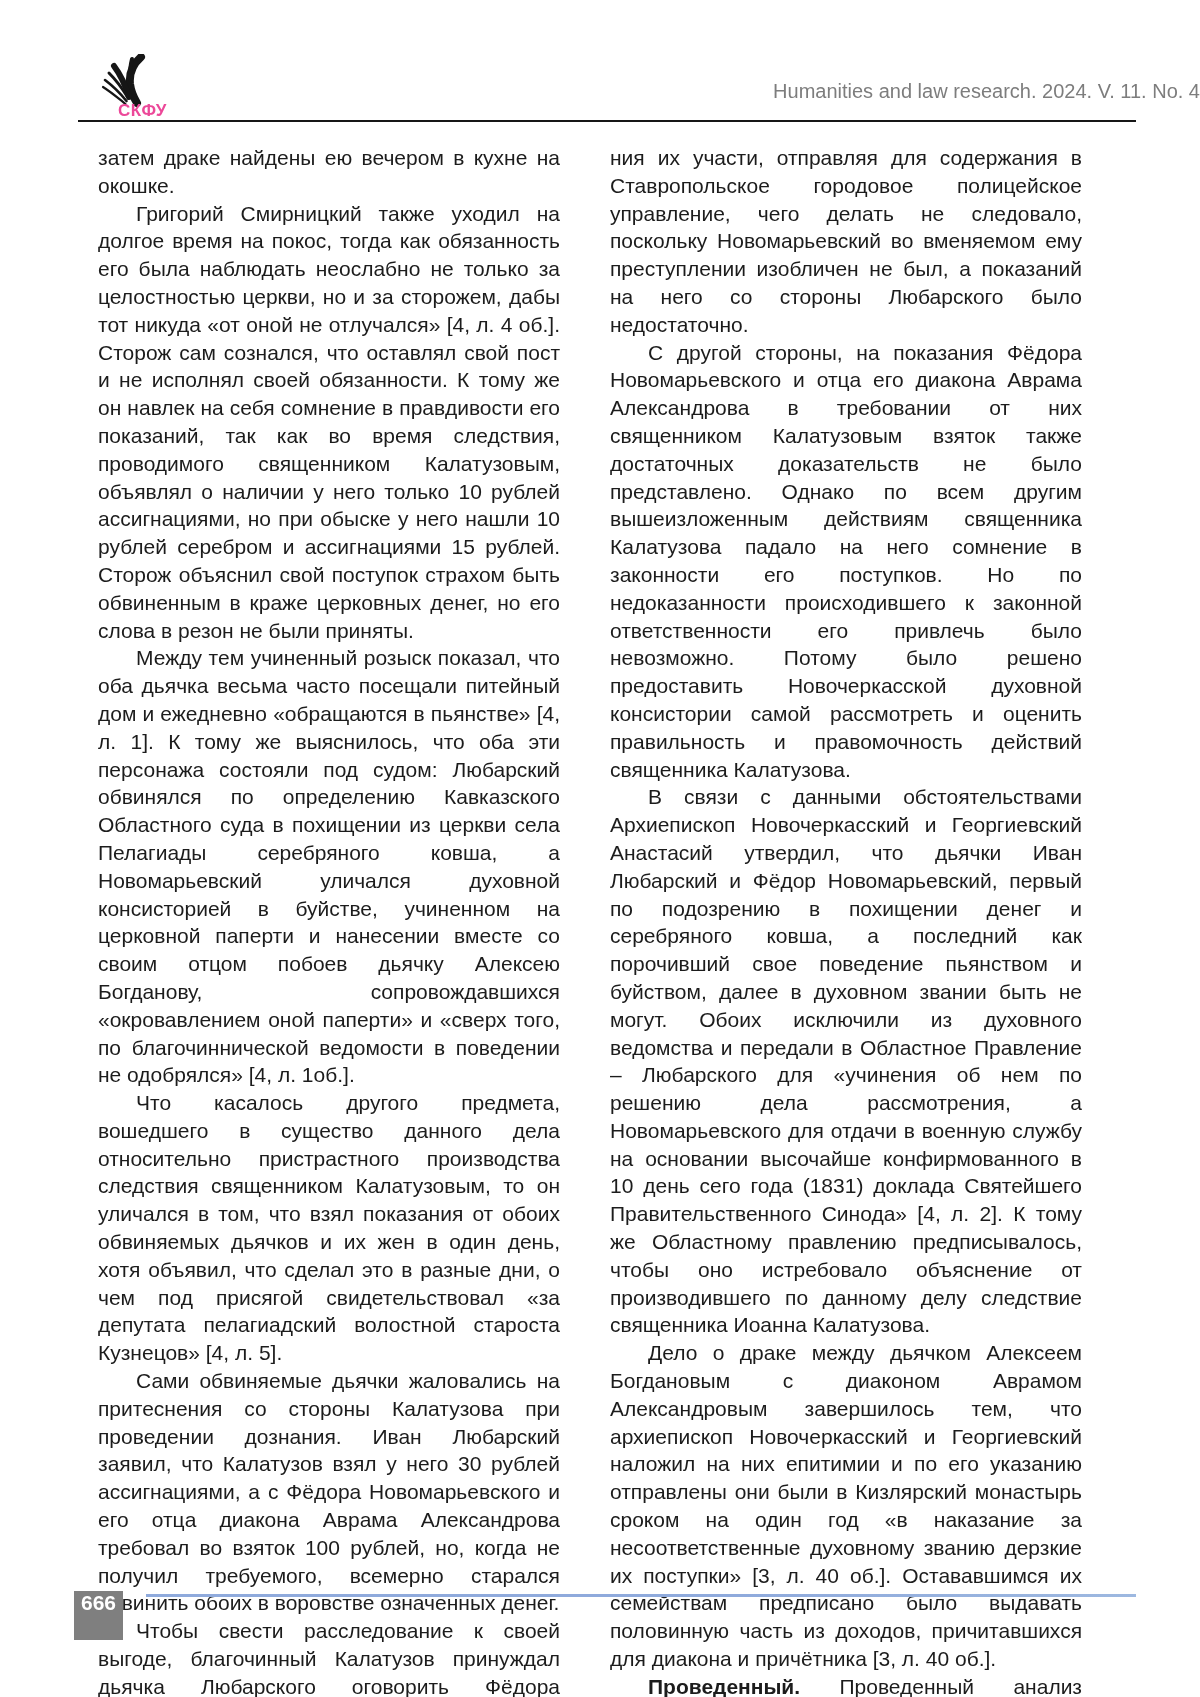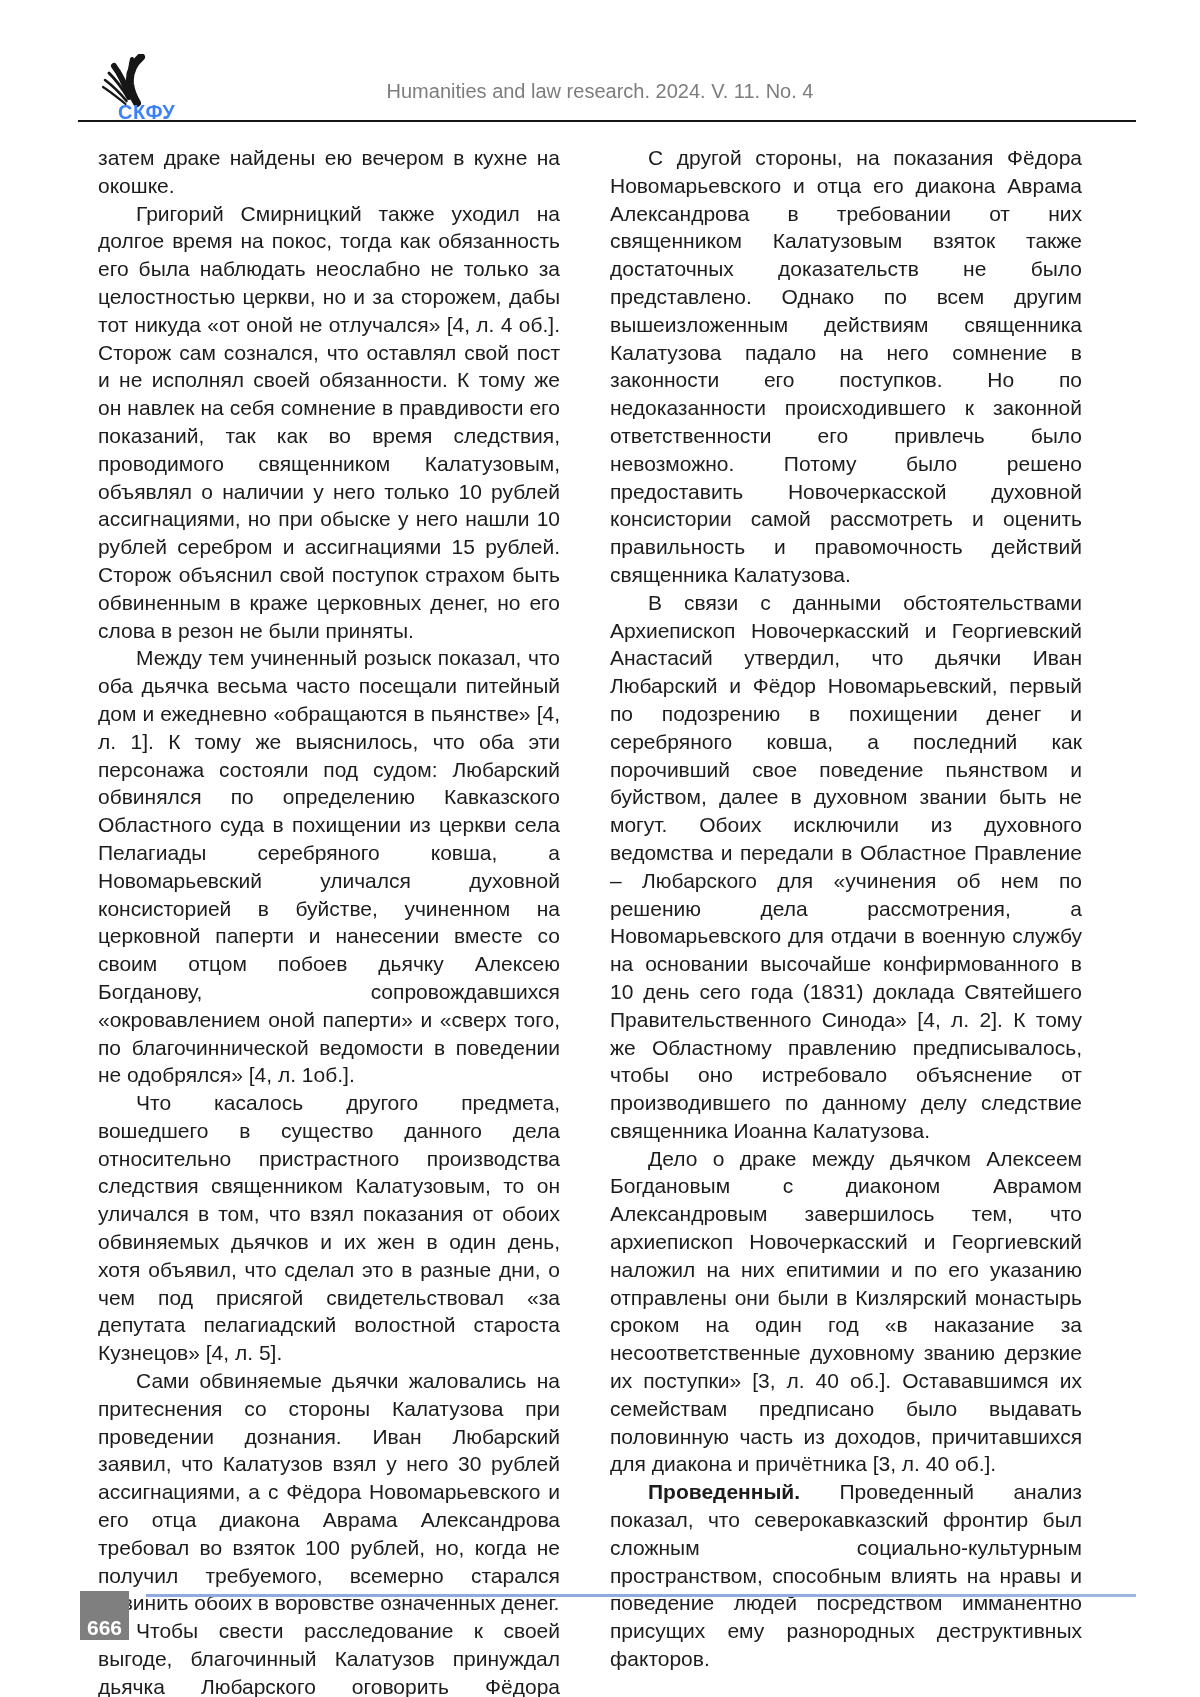--- a/index.html
+++ b/index.html
@@ -10,47 +10,47 @@
     font-family:"Liberation Sans","DejaVu Sans",sans-serif;
     color:#1c1c1c;
     overflow:hidden;
     margin:0 auto;
   }
   
   .logo{position:absolute;left:96px;top:54px;width:84px;height:70px;}
   .logo svg{position:absolute;left:2px;top:0;}
   .logo-text{
     position:absolute;left:22px;top:47px;
-    font-weight:bold;font-size:20px;letter-spacing:.5px;color:#3b82f6;
+    font-weight:bold;font-size:17px;letter-spacing:.5px;color:#ec4899;
   }
   .running-title{
     position:absolute;left:0;right:0;top:80px;
-    text-align:center;
+    text-align:right;
     font-size:20px;color:#7d7d7d;
   }
   .header-rule{
     position:absolute;left:78px;top:120px;width:1058px;height:2px;
     background:#161616;
   }
   
   .col{
     position:absolute;top:144px;
     font-size:21px;line-height:27.8px;
     text-align:justify;
     hyphens:auto;-webkit-hyphens:auto;
   }
   .col-left{left:98px;width:462px;}
   .col-right{left:610px;width:472px;}
   .col p{margin:0;text-indent:38px;}
   .col p.noindent{text-indent:0;}
   .col p b{font-weight:bold;}
   
   .page-num{
-    position:absolute;left:80px;top:1591px;width:49px;height:49px;
-    display:flex;align-items:flex-end;justify-content:center;
+    position:absolute;left:74px;top:1591px;width:49px;height:49px;
+    display:flex;align-items:flex-start;justify-content:center;
     font-weight:bold;font-size:21px;
   }
   .footer-rule{
     position:absolute;left:146px;top:1594px;width:990px;height:3px;
   }
 </style>
 </head>
 <body>
 
 <div class="page">
@@ -78,20 +78,21 @@
   <main>
     <section class="col col-left" id="col-left">
         <p class="noindent">затем драке найдены ею вечером в кухне на окошке.</p>
         <p>Григорий Смирницкий также уходил на долгое время на покос, тогда как обязанность его была наблюдать неослабно не только за целостностью церкви, но и за сторожем, дабы тот никуда «от оной не отлучался» [4, л. 4 об.]. Сторож сам сознался, что оставлял свой пост и не исполнял своей обязанности. К тому же он навлек на себя сомнение в правдивости его показаний, так как во время следствия, проводимого священником Калатузовым, объявлял о наличии у него только 10 рублей ассигнациями, но при обыске у него нашли 10 рублей серебром и ассигнациями 15 рублей. Сторож объяснил свой поступок страхом быть обвиненным в краже церковных денег, но его слова в резон не были приняты.</p>
         <p>Между тем учиненный розыск показал, что оба дьячка весьма часто посещали питейный дом и ежедневно «обращаются в пьянстве» [4, л. 1]. К тому же выяснилось, что оба эти персонажа состояли под судом: Любарский обвинялся по определению Кавказского Областного суда в похищении из церкви села Пелагиады серебряного ковша, а Новомарьевский уличался духовной консисторией в буйстве, учиненном на церковной паперти и нанесении вместе со своим отцом побоев дьячку Алексею Богданову, сопровождавшихся «окровавлением оной паперти» и «сверх того, по благочиннической ведомости в поведении не одобрялся» [4, л. 1об.].</p>
         <p>Что касалось другого предмета, вошедшего в существо данного дела относительно пристрастного производства следствия священником Калатузовым, то он уличался в том, что взял показания от обоих обвиняемых дьячков и их жен в один день, хотя объявил, что сделал это в разные дни, о чем под присягой свидетельствовал «за депутата пелагиадский волостной староста Кузнецов» [4, л. 5].</p>
         <p>Сами обвиняемые дьячки жаловались на притеснения со стороны Калатузова при проведении дознания. Иван Любарский заявил, что Калатузов взял у него 30 рублей ассигнациями, а с Фёдора Новомарьевского и его отца диакона Аврама Александрова требовал во взяток 100 рублей, но, когда не получил требуемого, всемерно старался обвинить обоих в воровстве означенных денег.</p>
         <p>Чтобы свести расследование к своей выгоде, благочинный Калатузов принуждал дьячка Любарского оговорить Фёдора Новомарьевского в воровстве церковных денег и дал ему за это две рюмки водки, которой ранее подчевал и Новомарьевского. Об этом свидетельствовали волостной староста Кузнецов и диакон села Богоявленского Матвей Галикарнасов. Иоанн Калатузов этого не отрицал.</p>
       </section>
     <section class="col col-right" id="col-right">
+        <p class="noindent">ния их участи, отправляя для содержания в Ставропольское городовое полицейское управление, чего делать не следовало, поскольку Новомарьевский во вменяемом ему преступлении изобличен не был, а показаний на него со стороны Любарского было недостаточно.</p>
         <p>С другой стороны, на показания Фёдора Новомарьевского и отца его диакона Аврама Александрова в требовании от них священником Калатузовым взяток также достаточных доказательств не было представлено. Однако по всем другим вышеизложенным действиям священника Калатузова падало на него сомнение в законности его поступков. Но по недоказанности происходившего к законной ответственности его привлечь было невозможно. Потому было решено предоставить Новочеркасской духовной консистории самой рассмотреть и оценить правильность и правомочность действий священника Калатузова.</p>
         <p>В связи с данными обстоятельствами Архиепископ Новочеркасский и Георгиевский Анастасий утвердил, что дьячки Иван Любарский и Фёдор Новомарьевский, первый по подозрению в похищении денег и серебряного ковша, а последний как порочивший свое поведение пьянством и буйством, далее в духовном звании быть не могут. Обоих исключили из духовного ведомства и передали в Областное Правление – Любарского для «учинения об нем по решению дела рассмотрения, а Новомарьевского для отдачи в военную службу на основании высочайше конфирмованного в 10 день сего года (1831) доклада Святейшего Правительственного Синода» [4, л. 2]. К тому же Областному правлению предписывалось, чтобы оно истребовало объяснение от производившего по данному делу следствие священника Иоанна Калатузова.</p>
         <p>Дело о драке между дьячком Алексеем Богдановым с диаконом Аврамом Александровым завершилось тем, что архиепископ Новочеркасский и Георгиевский наложил на них епитимии и по его указанию отправлены они были в Кизлярский монастырь сроком на один год «в наказание за несоответственные духовному званию дерзкие их поступки» [3, л. 40 об.]. Остававшимся их семействам предписано было выдавать половинную часть из доходов, причитавшихся для диакона и причётника [3, л. 40 об.].</p>
         <p><b>Проведенный. </b>Проведенный анализ показал, что северокавказский фронтир был сложным социально-культурным пространством, способным влиять на нравы и поведение людей посредством имманентно присущих ему разнородных деструктивных факторов.</p>
       </section>
   </main>
 
   <footer>
     <div class="page-num" id="page-num" style="background: rgb(127, 127, 127); color: rgb(255, 255, 255);">
       <span>666</span>

